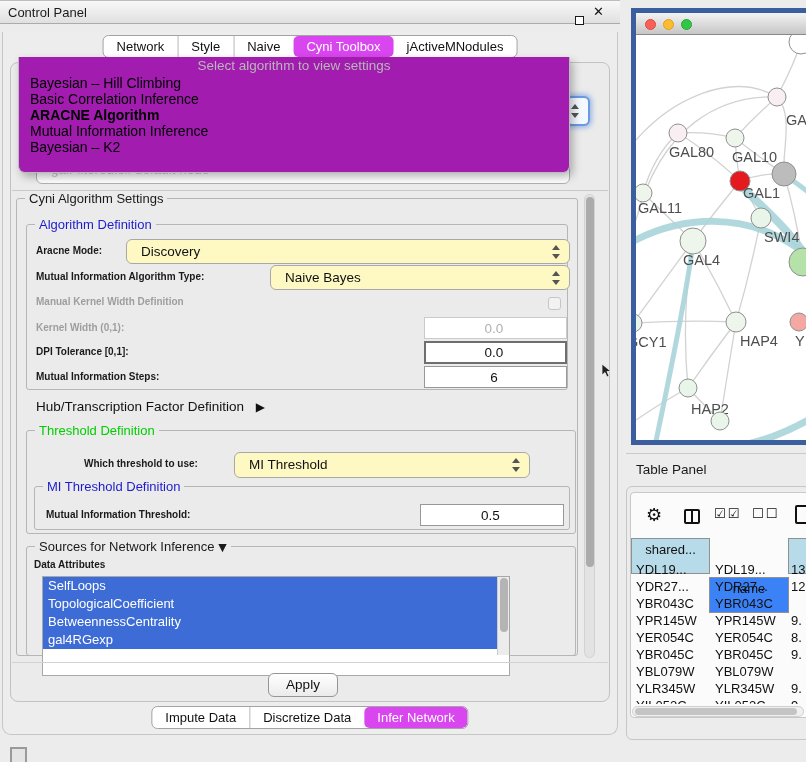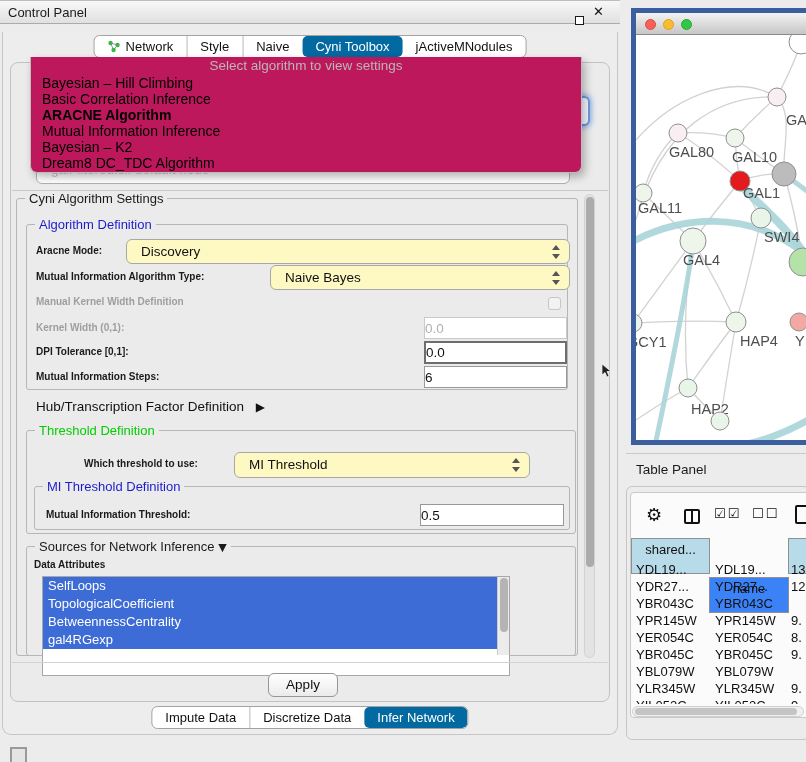--- a/index.html
+++ b/index.html
@@ -14,37 +14,37 @@
   #cp-float { left:575px; top:15px; width:9px; height:9px; border:1.5px solid #1a1a1a; background:#fff; }
   #cp-close { left:593px; top:3px; font-size:13px; font-weight:bold; color:#111;
     font-family:"DejaVu Sans",sans-serif; }
   #cp-body { left:2px; top:32px; width:616px; height:703px; background:#ededed;
     border:1px solid #c6c6c6; border-top:none; border-radius:0 0 9px 9px; }
   
   .tabgroup { display:inline-flex; height:23px; background:#fff; border:1px solid #a3a3a3;
     border-radius:6px; overflow:hidden; align-items:stretch; }
   .tab { padding:0 13px; font-size:13px; color:#111; line-height:21px; white-space:nowrap;
     border-left:1px solid #b9b9b9; display:flex; align-items:center; }
-  .tab:first-child { border-left:none; }
-  .tab.sel { background:#0369a1; color:#fff; border-radius:5px; border-left:none; }
+  .tab:first-child { border-left:none;flex-direction:column; }
+  .tab.sel { background:#d946ef; color:#fff; border-radius:5px; border-left:none; }
   .tab.sel + .tab { border-left:none; }
   #tabs-top { left:310px; top:35px; transform:translateX(-50%); }
   #tabs-bottom { left:310px; top:706px; transform:translateX(-50%); }
   #net-tab-icon { width:13px; height:13px; margin-right:5px; }
   
   #main-panel { left:10px; top:62px; width:600px; height:640px; background:#ebebeb;
     border:1px solid #c2c2c2; border-radius:8px; }
   
   #ghost-stepper { left:566px; top:96px; width:24px; height:30px; background:#f4f8ff;
     border:2px solid #6b9ae0; border-radius:6px; box-shadow:0 0 5px 2px rgba(92,142,220,.55); z-index:5; }
   #ghost-combo { left:36px; top:156px; width:534px; height:28px; background:#fff;
     border:1px solid #b0b0b0; border-radius:6px; font-size:13.5px; color:#c6c6c6;
     line-height:26px; padding-left:14px; z-index:4; }
   
-  #dropdown { left:30px; top:57px; width:552px; height:116px; background:#be185d;
+  #dropdown { left:18px; top:57px; width:552px; height:116px; background:#a21caf;
     border:1px solid #bcbcbc; border-top:none; border-radius:0 0 7px 7px;
     box-shadow:3px 4px 9px rgba(0,0,0,.28); z-index:50; }
   #dd-prompt { height:19px; text-align:center; color:#b8b8b8; font-size:13.5px; line-height:17px; }
   .dd-item { height:16px; line-height:15px; padding-left:11px; font-size:14px; color:#000; }
   .dd-item.bold { font-weight:bold; }
   
   .hline { height:1px; background:#c9c9c9; }
   #vscroll { left:584px; top:194px; width:11px; height:464px; background:#e3e3e3;
     border:1px solid #d2d2d2; border-radius:6px; }
   #vscroll-thumb { left:1px; top:2px; width:8px; height:370px; background:#ababab; border-radius:5px; }
@@ -56,21 +56,21 @@
   .legend.green { color:#00ce00; }
   .lbl { font-size:10px; font-weight:bold; color:#1a1a1a; white-space:nowrap; }
   .lbl.dis { color:#9e9e9e; }
   .combo { background:#fef9c3; border:1px solid #a8a8a8; border-radius:6px; }
   .combo .val { position:absolute; left:14px; top:0; line-height:24px; font-size:13.5px; color:#111; }
   .stepper { position:absolute; right:8px; top:50%; transform:translateY(-50%); width:9px; height:14px; }
   .stepper:before, .stepper:after { content:""; position:absolute; left:0; border-left:4.5px solid transparent;
     border-right:4.5px solid transparent; }
   .stepper:before { top:0; border-bottom:5px solid #555; }
   .stepper:after { bottom:0; border-top:5px solid #555; }
-  .tfield { position:absolute; text-align:left; padding-right:3px; font-size:13.5px;
+  .tfield { position:absolute; text-align:center; padding-right:3px; font-size:13.5px;
     font-family:"Liberation Sans",sans-serif; background:#fff; color:#111; }
   #cb-manual { left:548px; top:297px; width:13px; height:13px; background:#f2f2f2;
     border:1px solid #c6c6c6; border-radius:3px; }
   .tri { font-family:"DejaVu Sans",sans-serif; }
   
   #attr-list { left:42px; top:576px; width:468px; height:100px; background:#fff;
     border:1px solid #a8a8a8; overflow:hidden; }
   .attr-item { height:18px; line-height:17px; padding-left:5px; font-size:13px;
     background:#3d6cd6; color:#fff; }
   #attr-scroll { left:497px; top:577px; width:12px; height:78px; background:#ececec;
@@ -154,21 +154,20 @@
 <div class="abs" id="ghost-combo">galFiltered.sif default node</div>
 
 <div class="abs" id="dropdown">
   <div id="dd-prompt">Select algorithm to view settings</div>
   <div id="dd-items">
       <div class="dd-item">Bayesian – Hill Climbing</div>
       <div class="dd-item">Basic Correlation Inference</div>
       <div class="dd-item bold">ARACNE Algorithm</div>
       <div class="dd-item">Mutual Information Inference</div>
       <div class="dd-item">Bayesian – K2</div>
-      <div class="dd-item">Dream8 DC_TDC Algorithm</div>
     </div>
 </div>
 
 <div class="abs hline" style="left:12px; top:190px; width:596px;"></div>
 
 <div class="abs" id="vscroll">
   <div class="abs" id="vscroll-thumb"></div>
 </div>
 
 <div class="abs gbox" style="left:16px; top:198px; width:562px; height:458px;">

